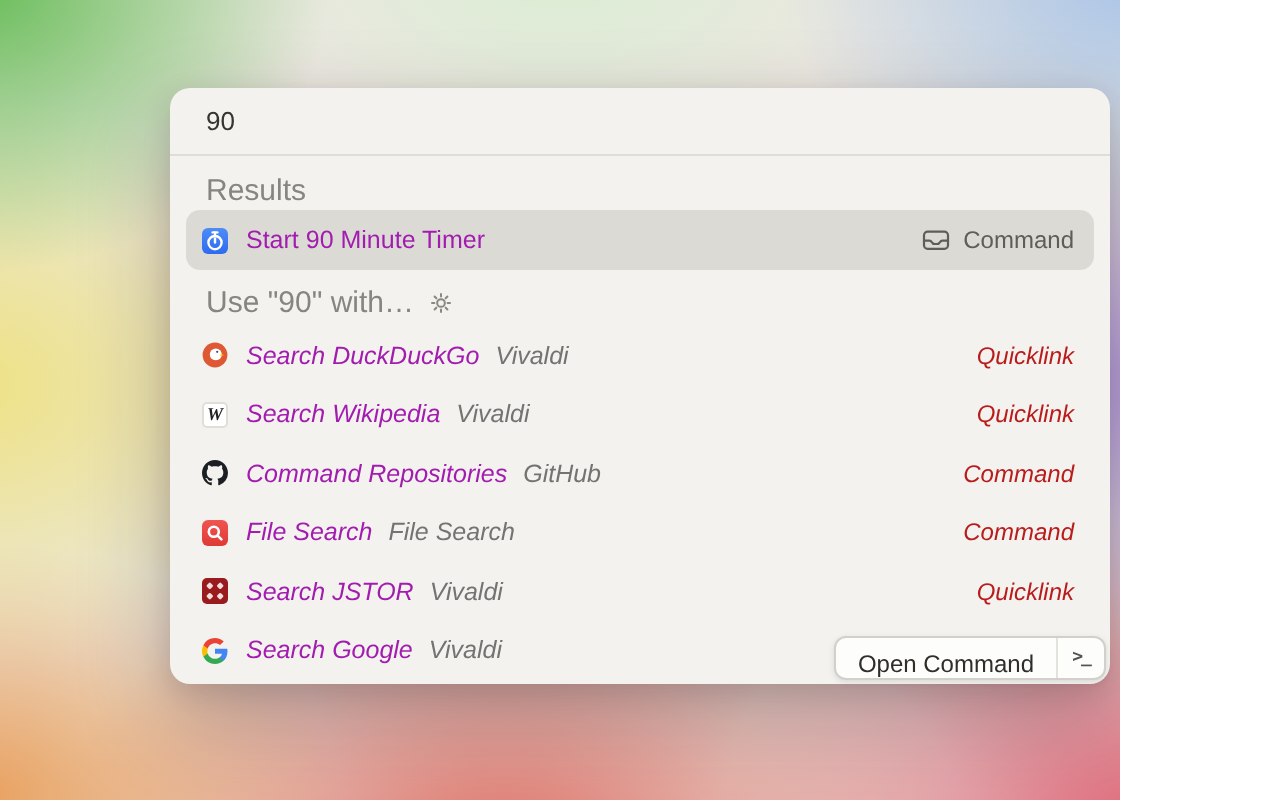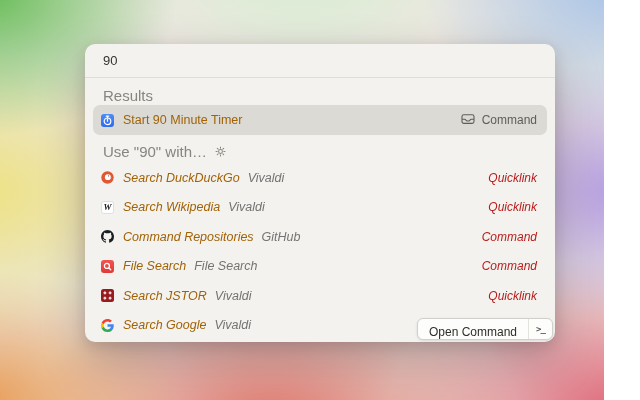--- a/index.html
+++ b/index.html
@@ -1,20 +1,20 @@
 <!DOCTYPE html>
 <html><head>
 <meta charset="utf-8">
 <style>
   * { margin:0; padding:0; box-sizing:border-box; }
   html,body { width:640px; height:400px; overflow:hidden; }
   body { font-family:"Liberation Sans", sans-serif; }
 
   .stage {
-    position:relative; width:604px; height:400px; overflow:hidden;
+    position:relative; width:560px; height:400px; overflow:hidden;
     background-color:#ebe8e0;
     background-image:
       radial-gradient(42% 48% at -2% -2%,  rgba(96,186,80,.95),  rgba(96,186,80,0) 75%),
       radial-gradient(40% 40% at 50% -8%,  rgba(214,238,208,.9), rgba(214,238,208,0) 70%),
       radial-gradient(45% 50% at 102% -4%, rgba(164,193,232,.95),rgba(164,193,232,0) 72%),
       radial-gradient(42% 45% at 103% 48%, rgba(178,152,224,.95),rgba(178,152,224,0) 72%),
       radial-gradient(48% 50% at -3% 48%,  rgba(238,225,125,.95),rgba(238,225,125,0) 72%),
       radial-gradient(45% 45% at -2% 100%, rgba(233,155,85,.95), rgba(233,155,85,0) 72%),
       radial-gradient(55% 48% at 45% 106%, rgba(224,110,100,.95),rgba(224,110,100,0) 75%),
       radial-gradient(50% 52% at 102% 103%,rgba(223,97,116,.95), rgba(223,97,116,0) 75%);
@@ -35,23 +35,23 @@
   .use-label-row { margin-top:10px; display:flex; align-items:center; gap:8px; }
 
   .row { height:30px; margin:0 8px; padding:0 10px 0 8px;
          display:flex; align-items:center; border-radius:7px; }
   .row.selected { background:#dcdad5; margin-top:3px; }
   .list { margin-top:5px;font-style:italic; }
   .list .row { height:29.5px; }
 
   .row-icon { width:13px; height:13px; margin-right:9px; flex:none;
               display:flex; align-items:center; justify-content:center; }
-  .row-title { font-size:12.5px; font-weight:500; color:#a16207; white-space:nowrap; }
+  .row-title { font-size:12.5px; font-weight:500; color:#a21caf; white-space:nowrap; }
   .row-sub   { font-size:12.5px; color:#737373; margin-left:8px; white-space:nowrap; }
-  .row-right { margin-left:auto; display:flex; gap:7px; }
+  .row-right { margin-left:auto; display:flex; align-items:center; gap:7px; }
   .row-type  { font-size:12px; color:#b91c1c; }
   .row.selected .row-type { color:#5f5d57; }
 
   .icon-badge { width:13px; height:13px; border-radius:3px; display:flex;
                 align-items:center; justify-content:center; }
   .timer-badge { background:linear-gradient(180deg,#4e8cf7,#2e6bef); }
   .fs-badge    { background:linear-gradient(180deg,#f05550,#df3a36); }
   .jstor-badge { background:#991b1e; border-radius:2.5px; }
   .wiki-badge  { background:#fff; border:1px solid #e0ded8; border-radius:2.5px;
                  font-family:"Liberation Serif", serif; font-size:9px; font-weight:700;

